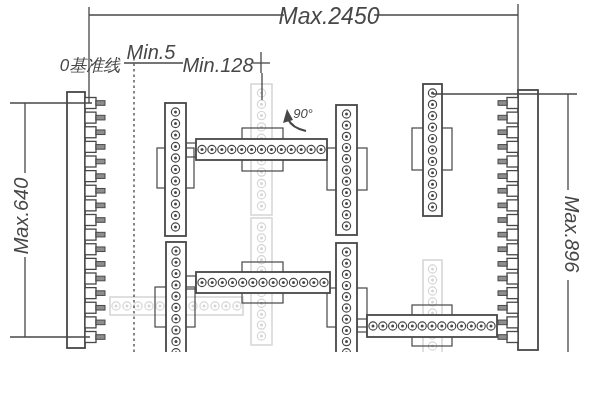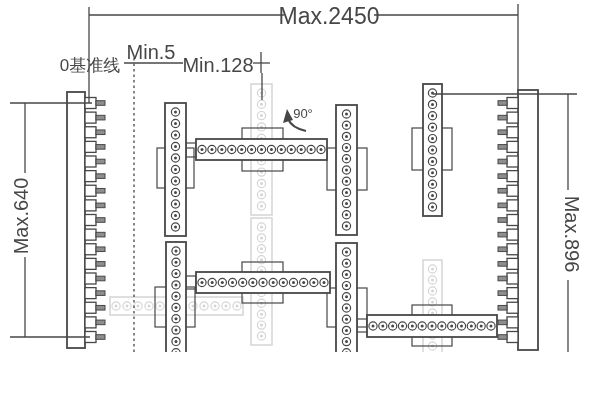--- a/index.html
+++ b/index.html
@@ -1,16 +1,16 @@
 <!DOCTYPE html>
 <html><head>
 <meta charset="utf-8">
 <style>
   html,body{margin:0;padding:0;background:#ffffff;}
-  .canvas{position:relative;width:600px;height:352px;background:#ffffff;overflow:hidden;}
+  .canvas{position:relative;width:600px;height:352px;background:#ffffff;overflow:hidden;font-style:italic;}
   svg{display:block;}
   text{font-family:"Liberation Sans","DejaVu Sans",sans-serif;fill:#474747;}
   .t22{font-size:23px;}
   .t20{font-size:20px;}
   .t17{font-size:17px;}
   .t13{font-size:13px;}
 </style>
 </head>
 <body>
 

